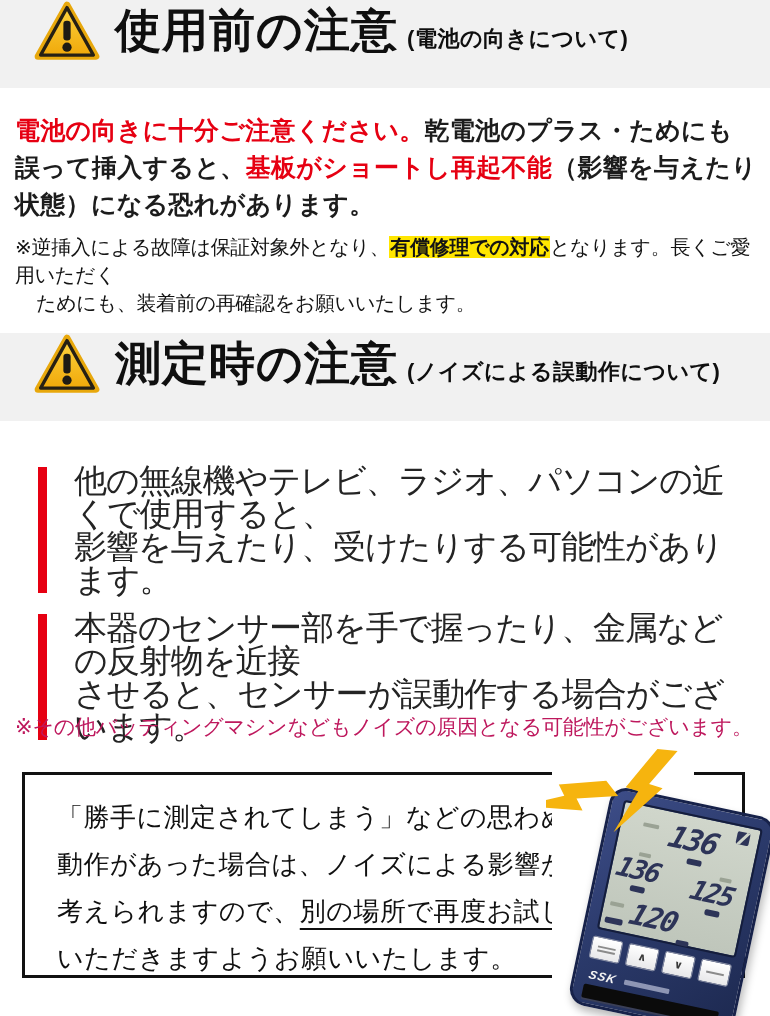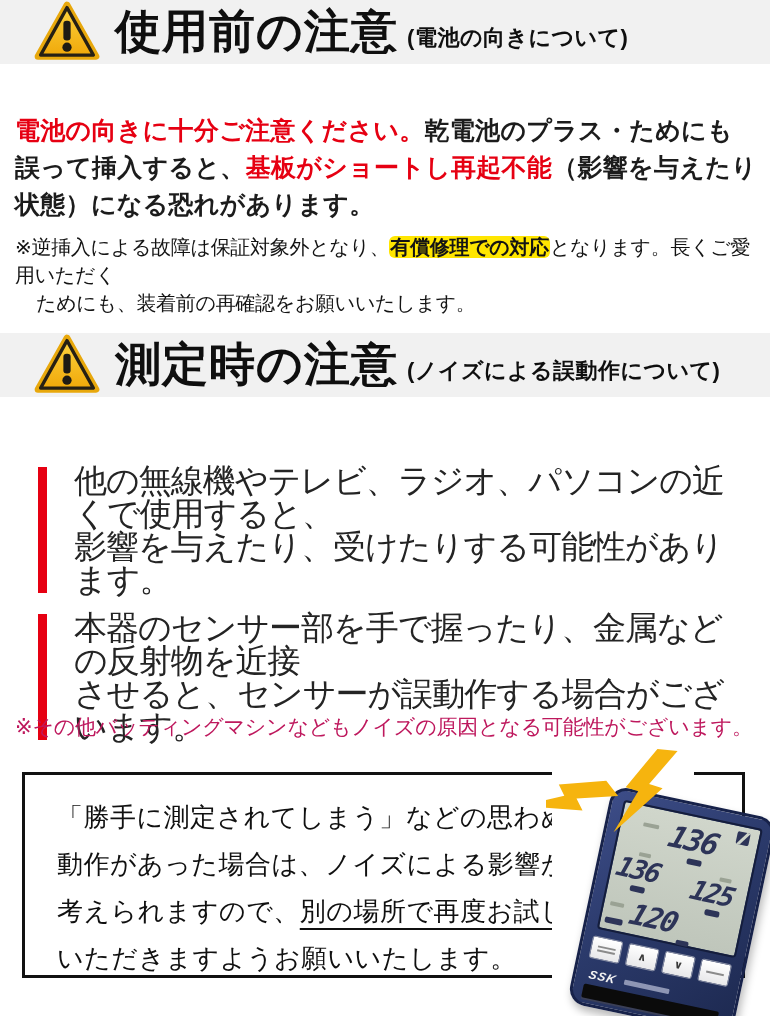--- a/index.html
+++ b/index.html
@@ -4,47 +4,47 @@
 <style>
   html,body{margin:0;padding:0;}
   body{
     width:770px;height:1016px;position:relative;overflow:hidden;
     background:#ffffff;
     font-family:"Liberation Sans","DejaVu Sans",sans-serif;
     color:#1c1c1c;
   }
   
   .band{
-    position:absolute;left:0;right:0;height:64px;background:#f1f1f1;
-    display:flex;align-items:center;
+    position:absolute;left:0;right:0;height:88px;background:#f1f1f1;
+    display:flex;
   }
   .band.first{top:0;}
   .band.second{top:333px;}
   .warn-icon{width:66px;height:64px;margin-left:34px;flex:0 0 auto;}
   .band-title{
     margin-left:15px;font-size:46px;font-weight:bold;color:#0f0f0f;
     letter-spacing:1px;white-space:nowrap;
   }
   .band-sub{
-    margin-left:9px;margin-top:12px;font-size:22px;font-weight:bold;
+    margin-left:9px;margin-top:24px;font-size:22px;font-weight:bold;
     color:#0f0f0f;letter-spacing:0.5px;white-space:nowrap;
   }
   
   .para1{
     position:absolute;top:112px;left:15px;width:748px;
     font-size:25px;line-height:37px;font-weight:600;letter-spacing:0.3px;
   }
   .red{color:#e60012;}
   
   .note1{
     position:absolute;top:233px;left:15px;width:750px;
     font-size:20px;line-height:28px;letter-spacing:-0.3px;color:#141414;
   }
   .note1 .indent{padding-left:21px;display:block;}
-  .hl{background:#ffe600;font-weight:bold;padding:0 1px;border-radius:6px;}
+  .hl{background:#ffe600;font-weight:bold;padding:0 1px;}
   .note2{
     position:absolute;top:713px;left:15px;width:752px;
     font-size:21px;letter-spacing:-0.2px;color:#be185d;
   }
   
   .bullets{position:absolute;top:449px;left:38px;width:712px;}
   .bullet{
     position:relative;padding-left:36px;margin-bottom:14px;
     font-size:33px;line-height:33px;letter-spacing:-1px;color:#242424;margin-top:15px;
   }

